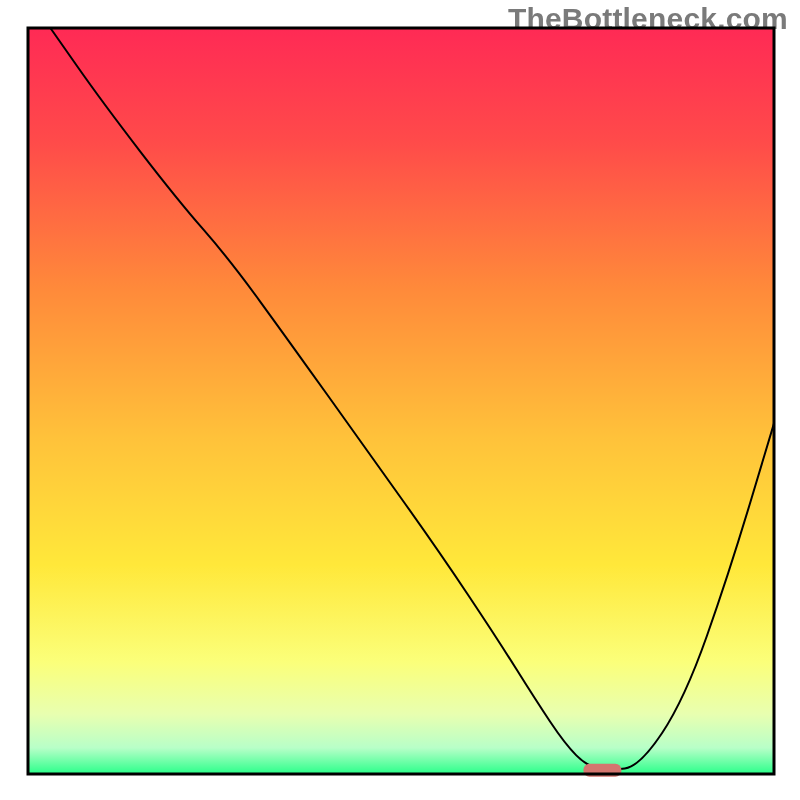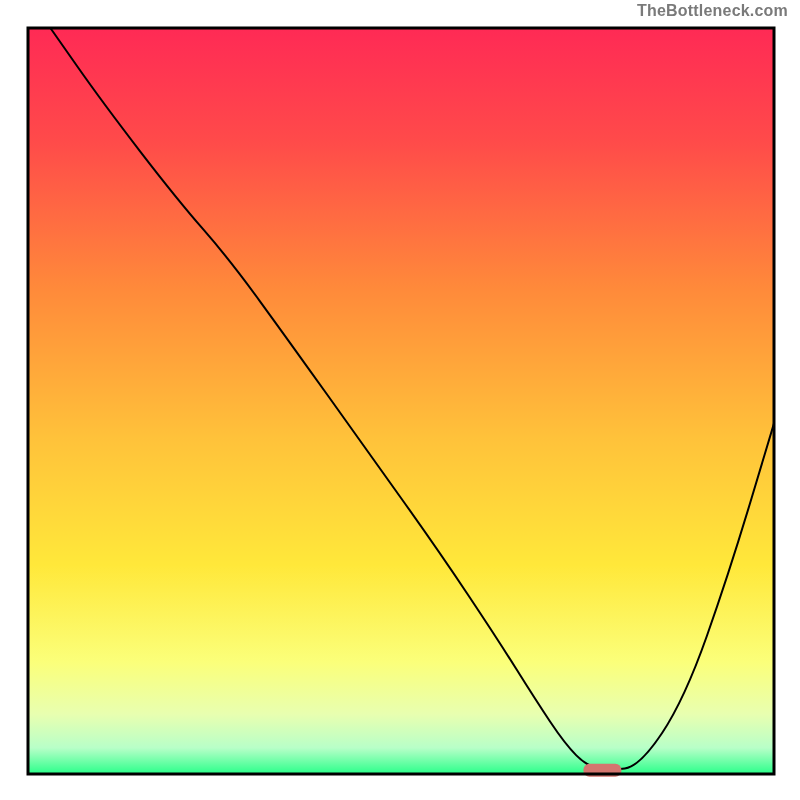--- a/index.html
+++ b/index.html
@@ -12,21 +12,21 @@
   }
   .container {
     position: relative;
     width: 800px;
     height: 800px;
   }
   .attribution {
     position: absolute;
     top: 2px;
     right: 12px;
-    font-size: 16px;
+    font-size: 30px;
     font-weight: 600;
     color: #7a7a7a;
     letter-spacing: 0.2px;
   }
   svg.chart {
     position: absolute;
     top: 0;
     left: 0;
   }
 </style>

